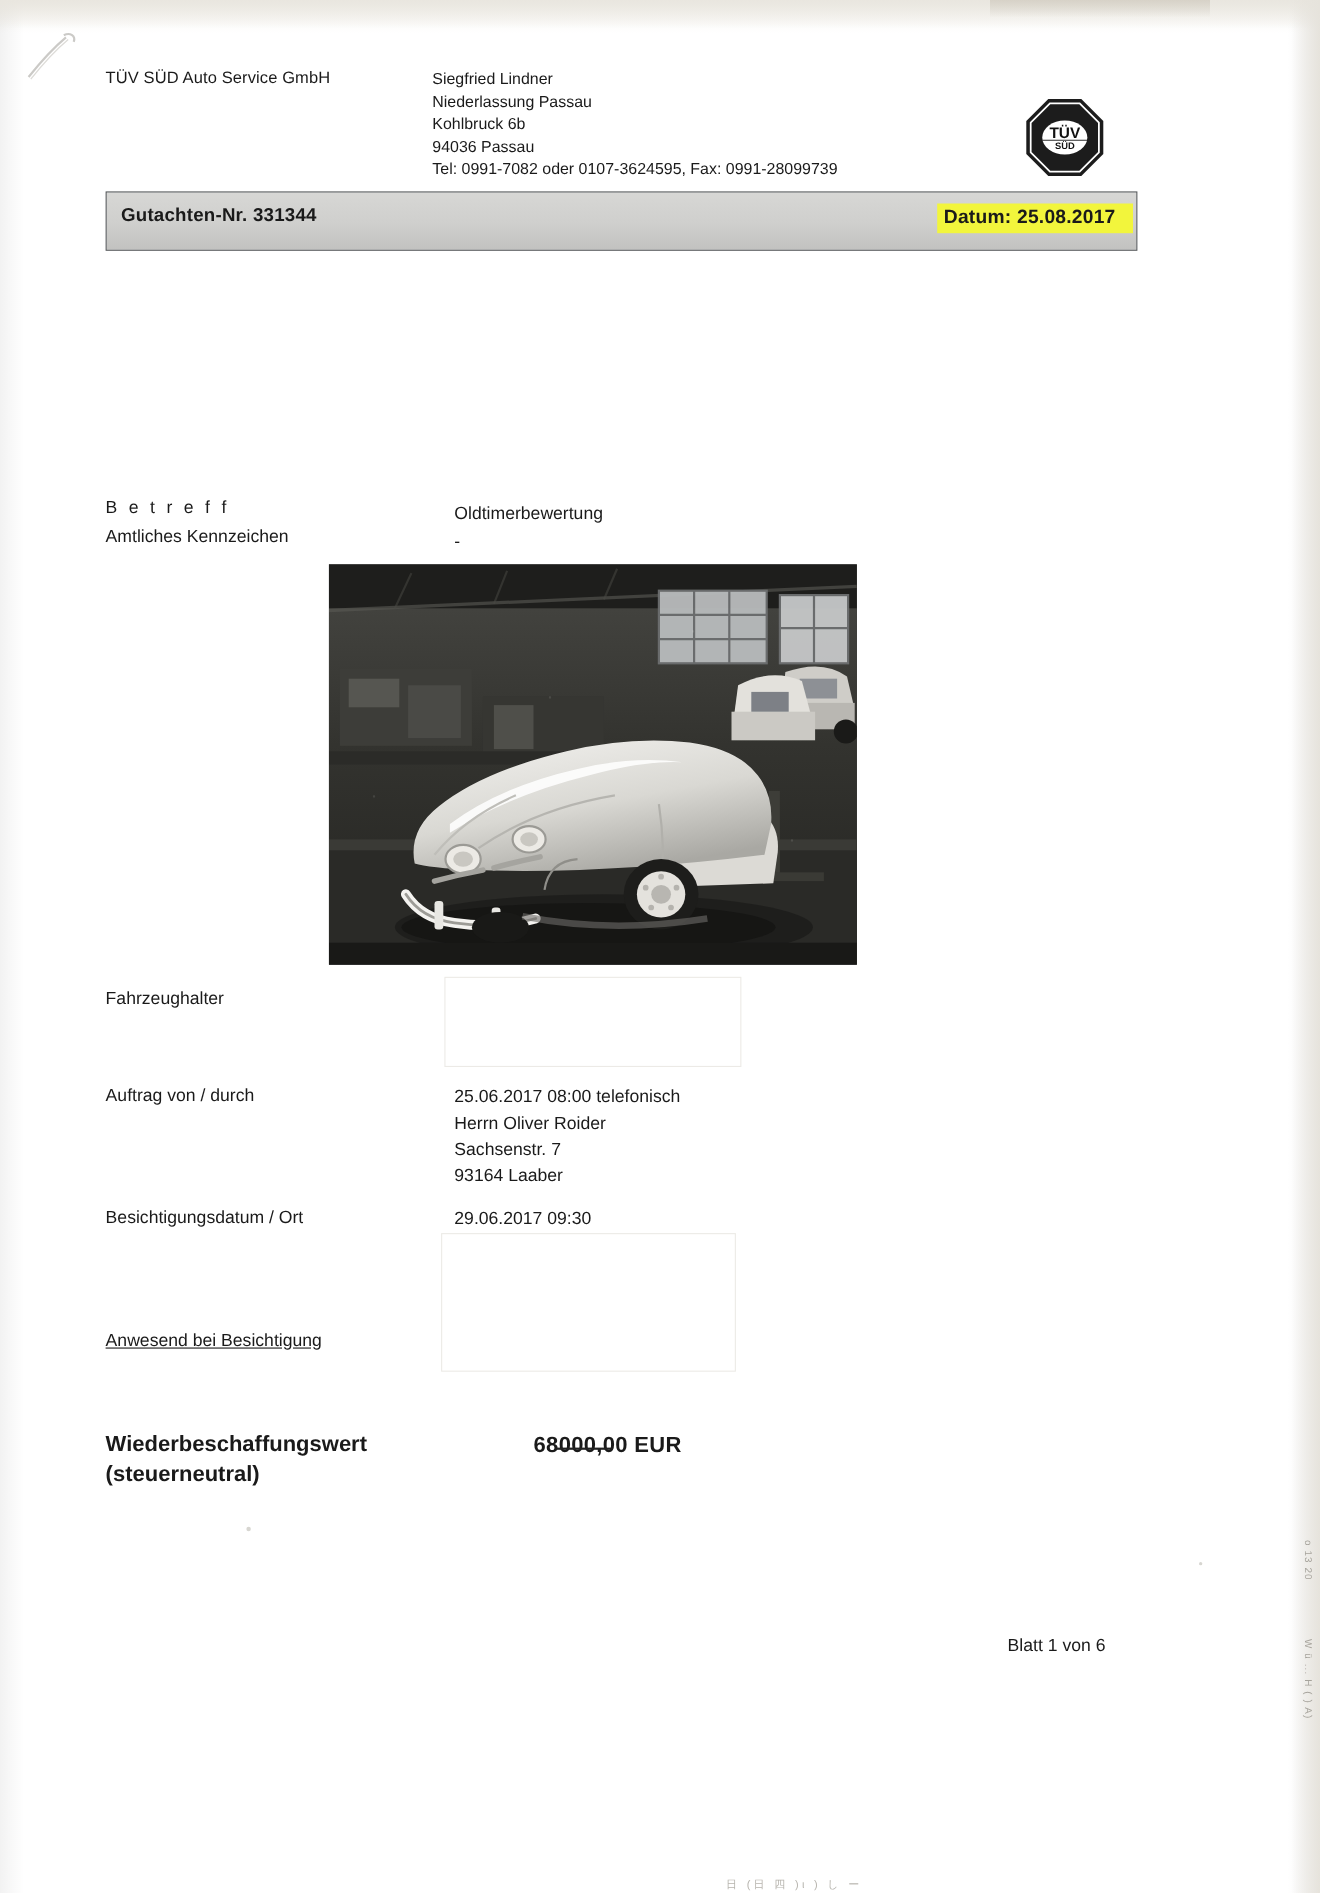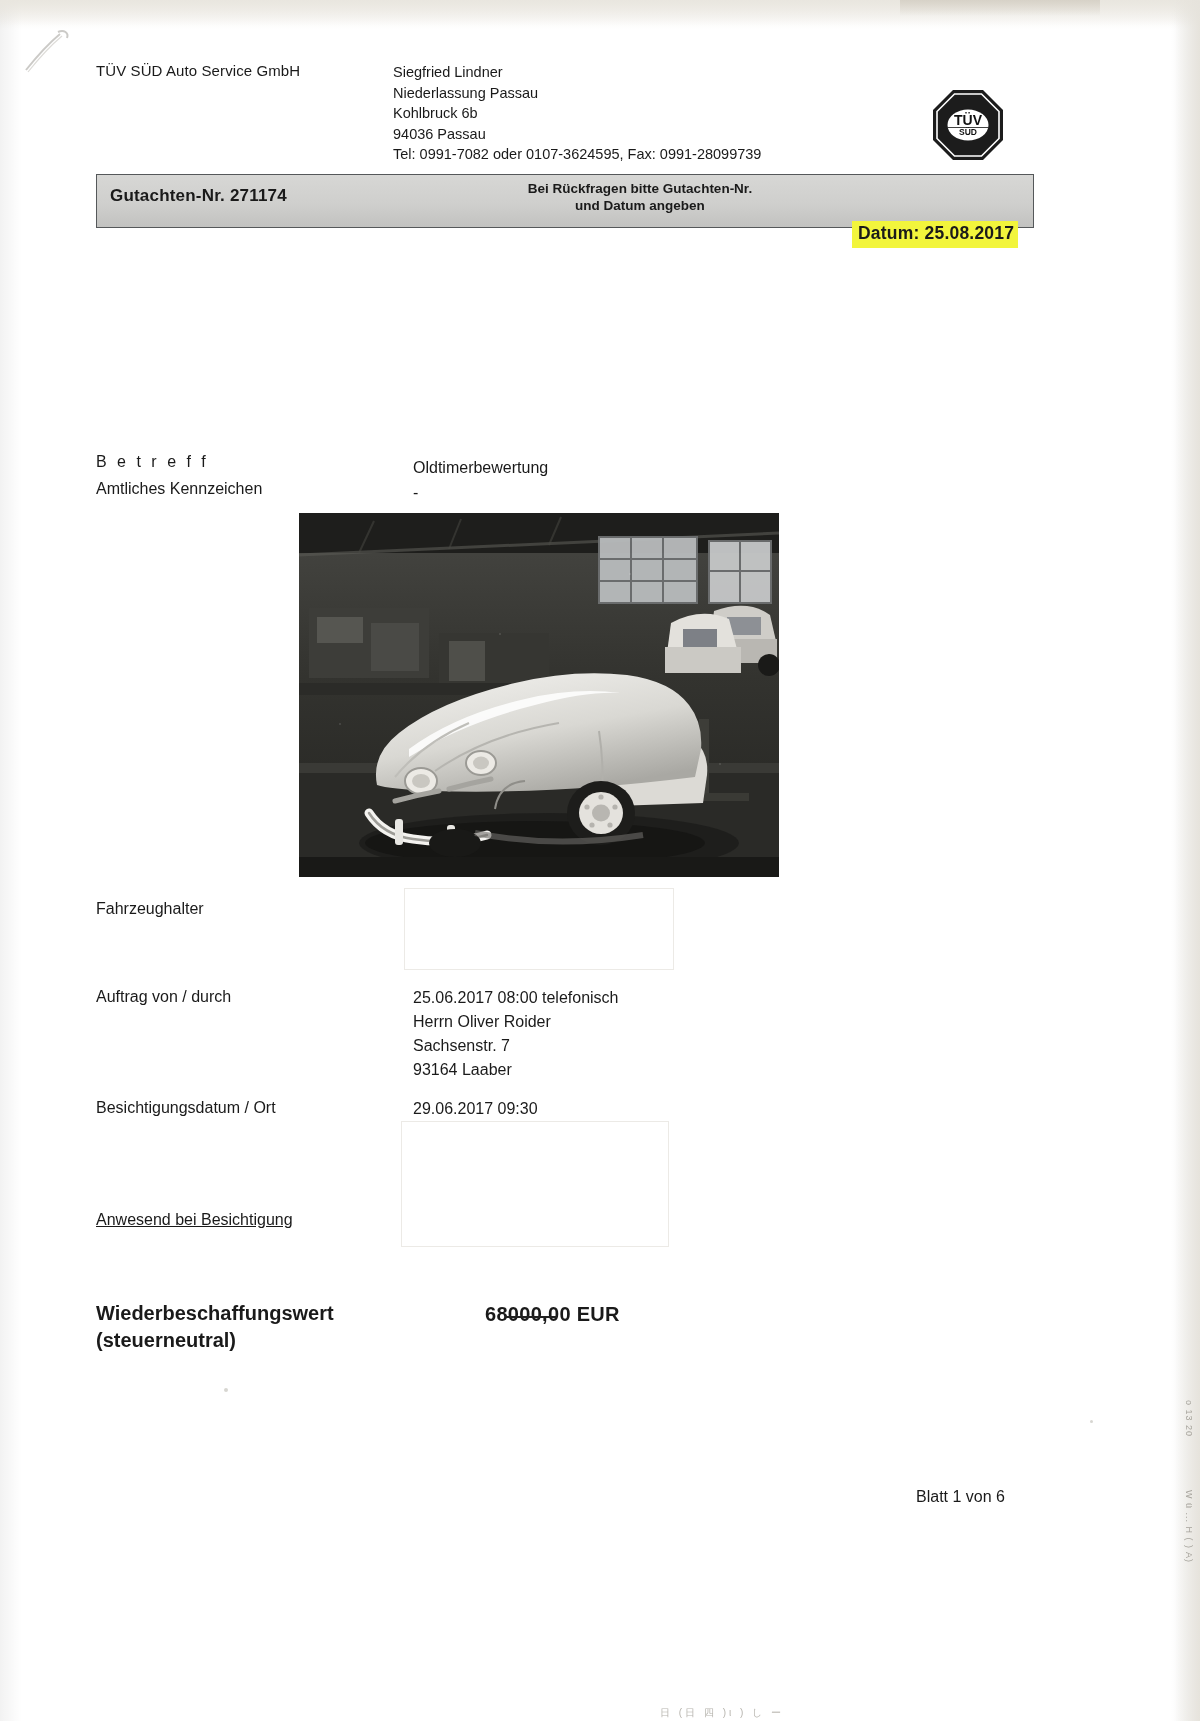--- a/index.html
+++ b/index.html
@@ -93,26 +93,25 @@
     left: 460px; top: 180px;
     width: 360px;
     text-align: center;
     font-size: 13.5px;
     font-weight: bold;
     line-height: 17px;
   }
   .gb-right {
     position: absolute;
     left: 852px; top: 185px;
-    padding: 2px 4px 4px 6px;
+    padding: 2px 16px 4px 6px;
     background: #f2f53c;
     font-size: 17.5px;
     font-weight: bold;
     letter-spacing: .2px;
-    margin-top: 36px;
   }
 
   
   .doc-title {
     position: absolute;
     left: 0; top: 358px;
     width: 1200px;
     text-align: center;
     font-size: 37px;
     font-weight: bold;
@@ -269,25 +268,21 @@
       <polygon points="22,2 52,2 72,22 72,52 52,72 22,72 2,52 2,22" fill="#1c1c1c"></polygon>
       <polygon points="23.5,6 50.5,6 68,23.5 68,50.5 50.5,68 23.5,68 6,50.5 6,23.5" fill="none" stroke="#ffffff" stroke-width="1.6"></polygon>
       <ellipse cx="37" cy="37" rx="20.5" ry="15.5" fill="#ffffff"></ellipse>
       <text x="37" y="37" font-family="Liberation Sans, sans-serif" font-size="14" font-weight="bold" fill="#111" text-anchor="middle">TÜV</text>
       <text x="37" y="47" font-family="Liberation Sans, sans-serif" font-size="8.5" font-weight="bold" fill="#111" text-anchor="middle">SÜD</text>
       <line x1="16.5" y1="39.5" x2="57.5" y2="39.5" stroke="#111" stroke-width="0.8"></line>
     </svg>
   </div>
 
   <div class="gray-bar"></div>
-  <div class="gb-left">Gutachten-Nr. 271174</div>
-  <div class="gb-center">
-    <div>Bei Rückfragen bitte Gutachten-Nr.</div>
-    <div>und Datum angeben</div>
-  </div>
+  <div class="gb-left">Gutachten-Nr. 331344</div>
   <div class="gb-right">Datum: 25.08.2017</div>
 
 
   <div class="lbl lbl-betreff">B e t r e f f</div>
   <div class="val val-betreff">Oldtimerbewertung</div>
 
   <div class="lbl lbl-kennzeichen">Amtliches Kennzeichen</div>
   <div class="val val-kennzeichen">-</div>
 
   <div class="photo">

